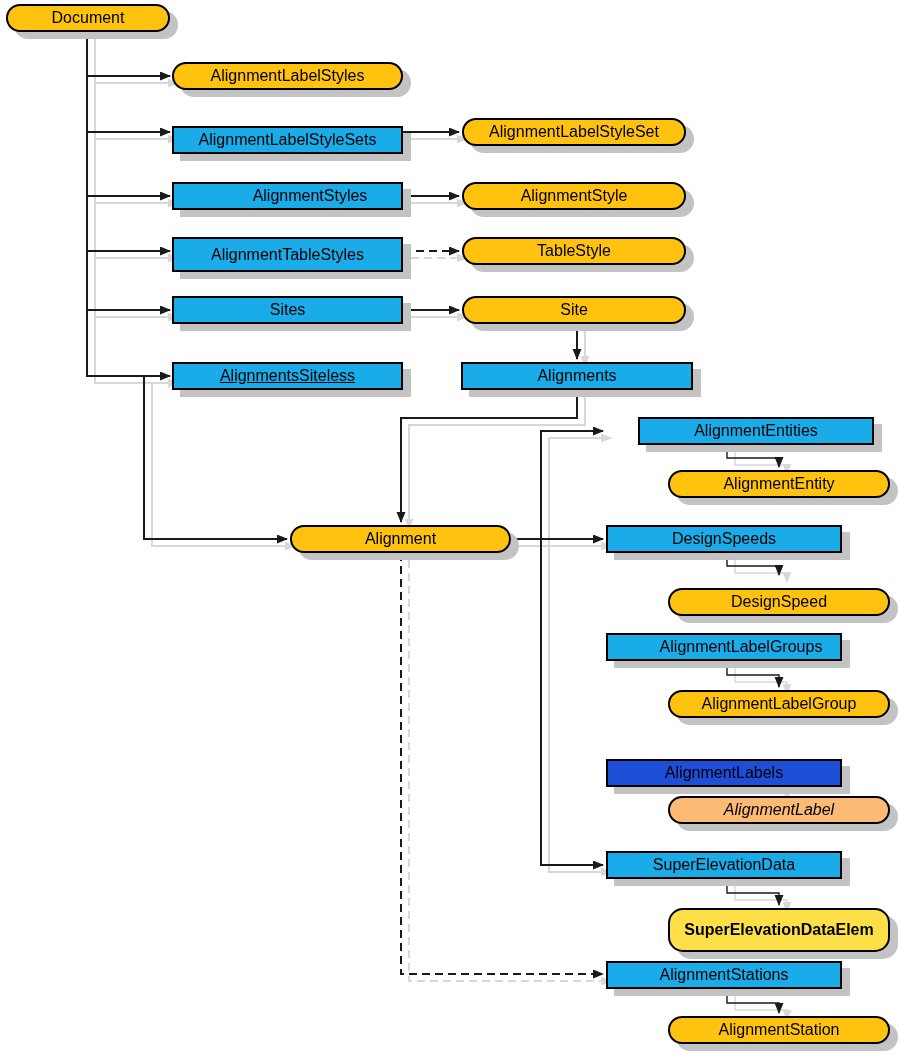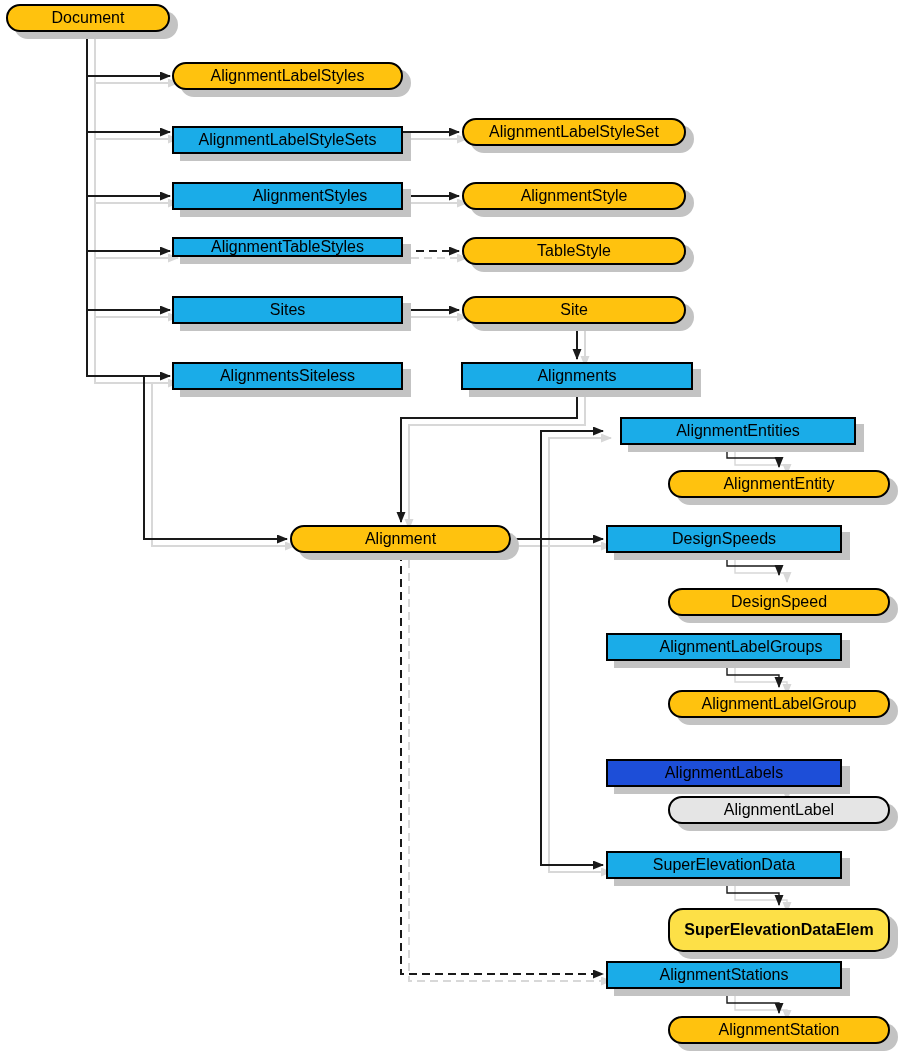--- a/index.html
+++ b/index.html
@@ -90,63 +90,63 @@
       </div>
       <div class="node rounded" style="left: 462px; top: 118px; width: 224px; height: 28px; background: rgb(255, 194, 14); border-color: rgb(0, 0, 0); box-shadow: rgb(195, 195, 195) 8px 7px 0px 0px;">
         <span>AlignmentLabelStyleSet</span>
       </div>
       <div class="node rect" style="left: 172px; top: 182px; width: 231px; height: 28px; background: rgb(26, 172, 232); border-color: rgb(0, 0, 0); box-shadow: rgb(195, 195, 195) 8px 7px 0px 0px; padding-left: 45px;">
         <span>AlignmentStyles</span>
       </div>
       <div class="node rounded" style="left: 462px; top: 182px; width: 224px; height: 28px; background: rgb(255, 194, 14); border-color: rgb(0, 0, 0); box-shadow: rgb(195, 195, 195) 8px 7px 0px 0px;">
         <span>AlignmentStyle</span>
       </div>
-      <div class="node rect" style="left: 172px; top: 237px; width: 231px; height: 20px; background: rgb(26, 172, 232); border-color: rgb(0, 0, 0); box-shadow: rgb(195, 195, 195) 8px 7px 0px 0px;">
+      <div class="node rect" style="left: 172px; top: 237px; width: 231px; height: 35px; background: rgb(26, 172, 232); border-color: rgb(0, 0, 0); box-shadow: rgb(195, 195, 195) 8px 7px 0px 0px;">
         <span>AlignmentTableStyles</span>
       </div>
       <div class="node rounded" style="left: 462px; top: 237px; width: 224px; height: 28px; background: rgb(255, 194, 14); border-color: rgb(0, 0, 0); box-shadow: rgb(195, 195, 195) 8px 7px 0px 0px;">
         <span>TableStyle</span>
       </div>
       <div class="node rect" style="left: 172px; top: 296px; width: 231px; height: 28px; background: rgb(26, 172, 232); border-color: rgb(0, 0, 0); box-shadow: rgb(195, 195, 195) 8px 7px 0px 0px;">
         <span>Sites</span>
       </div>
       <div class="node rounded" style="left: 462px; top: 296px; width: 224px; height: 28px; background: rgb(255, 194, 14); border-color: rgb(0, 0, 0); box-shadow: rgb(195, 195, 195) 8px 7px 0px 0px;">
         <span>Site</span>
       </div>
-      <div class="node rect" style="left: 172px; top: 362px; width: 231px; height: 28px; background: rgb(26, 172, 232); border-color: rgb(0, 0, 0); box-shadow: rgb(195, 195, 195) 8px 7px 0px 0px;">
+      <div class="node rect" style="left: 172px; top: 362px; width: 231px; height: 28px; background: rgb(26, 172, 232); border-color: rgb(0, 0, 0); box-shadow: rgb(195, 195, 195) 8px 7px 0px 0px; text-decoration: underline;">
         <span>AlignmentsSiteless</span>
       </div>
       <div class="node rect" style="left: 461px; top: 362px; width: 232px; height: 28px; background: rgb(26, 172, 232); border-color: rgb(0, 0, 0); box-shadow: rgb(195, 195, 195) 8px 7px 0px 0px;">
         <span>Alignments</span>
       </div>
       <div class="node rounded" style="left: 290px; top: 525px; width: 221px; height: 28px; background: rgb(255, 194, 14); border-color: rgb(0, 0, 0); box-shadow: rgb(195, 195, 195) 8px 7px 0px 0px;">
         <span>Alignment</span>
       </div>
-      <div class="node rect" style="left: 620px; top: 417px; width: 236px; height: 28px; background: rgb(26, 172, 232); border-color: rgb(0, 0, 0); box-shadow: rgb(195, 195, 195) 8px 7px 0px 0px;">
+      <div class="node rect" style="left: 638px; top: 417px; width: 236px; height: 28px; background: rgb(26, 172, 232); border-color: rgb(0, 0, 0); box-shadow: rgb(195, 195, 195) 8px 7px 0px 0px;">
         <span>AlignmentEntities</span>
       </div>
       <div class="node rounded" style="left: 668px; top: 470px; width: 222px; height: 28px; background: rgb(255, 194, 14); border-color: rgb(0, 0, 0); box-shadow: rgb(195, 195, 195) 8px 7px 0px 0px;">
         <span>AlignmentEntity</span>
       </div>
       <div class="node rect" style="left: 606px; top: 525px; width: 236px; height: 28px; background: rgb(26, 172, 232); border-color: rgb(0, 0, 0); box-shadow: rgb(195, 195, 195) 8px 7px 0px 0px;">
         <span>DesignSpeeds</span>
       </div>
       <div class="node rounded" style="left: 668px; top: 588px; width: 222px; height: 28px; background: rgb(255, 194, 14); border-color: rgb(0, 0, 0); box-shadow: rgb(195, 195, 195) 8px 7px 0px 0px;">
         <span>DesignSpeed</span>
       </div>
       <div class="node rect" style="left: 606px; top: 633px; width: 236px; height: 28px; background: rgb(26, 172, 232); border-color: rgb(0, 0, 0); box-shadow: rgb(195, 195, 195) 8px 7px 0px 0px; padding-left: 34px;">
         <span>AlignmentLabelGroups</span>
       </div>
       <div class="node rounded" style="left: 668px; top: 690px; width: 222px; height: 28px; background: rgb(255, 194, 14); border-color: rgb(0, 0, 0); box-shadow: rgb(195, 195, 195) 8px 7px 0px 0px;">
         <span>AlignmentLabelGroup</span>
       </div>
       <div class="node rect" style="left: 606px; top: 743px; width: 236px; height: 28px; background: #1d4ed8; border-color: rgb(0, 0, 0); box-shadow: rgb(195, 195, 195) 8px 7px 0px 0px; margin-top: 16px;">
         <span>AlignmentLabels</span>
       </div>
-      <div class="node rounded" style="left: 668px; top: 796px; width: 222px; height: 28px; background: #e5e5e5; border-color: rgb(0, 0, 0); box-shadow: rgb(195, 195, 195) 8px 7px 0px 0px;">
+      <div class="node rounded" style="left: 668px; top: 796px; width: 222px; height: 28px; background: #fdba74; border-color: rgb(0, 0, 0); box-shadow: rgb(195, 195, 195) 8px 7px 0px 0px; font-style: italic;">
         <span>AlignmentLabel</span>
       </div>
       <div class="node rect" style="left: 606px; top: 851px; width: 236px; height: 28px; background: rgb(26, 172, 232); border-color: rgb(0, 0, 0); box-shadow: rgb(195, 195, 195) 8px 7px 0px 0px;">
         <span>SuperElevationData</span>
       </div>
       <div class="node rounded" style="left: 668px; top: 908px; width: 222px; height: 44px; background: #fde047; border-color: rgb(0, 0, 0); box-shadow: rgb(195, 195, 195) 8px 7px 0px 0px; font-weight: bold;">
         <span>SuperElevationDataElem</span>
       </div>
       <div class="node rect" style="left: 606px; top: 961px; width: 236px; height: 28px; background: rgb(26, 172, 232); border-color: rgb(0, 0, 0); box-shadow: rgb(195, 195, 195) 8px 7px 0px 0px;">
         <span>AlignmentStations</span>

